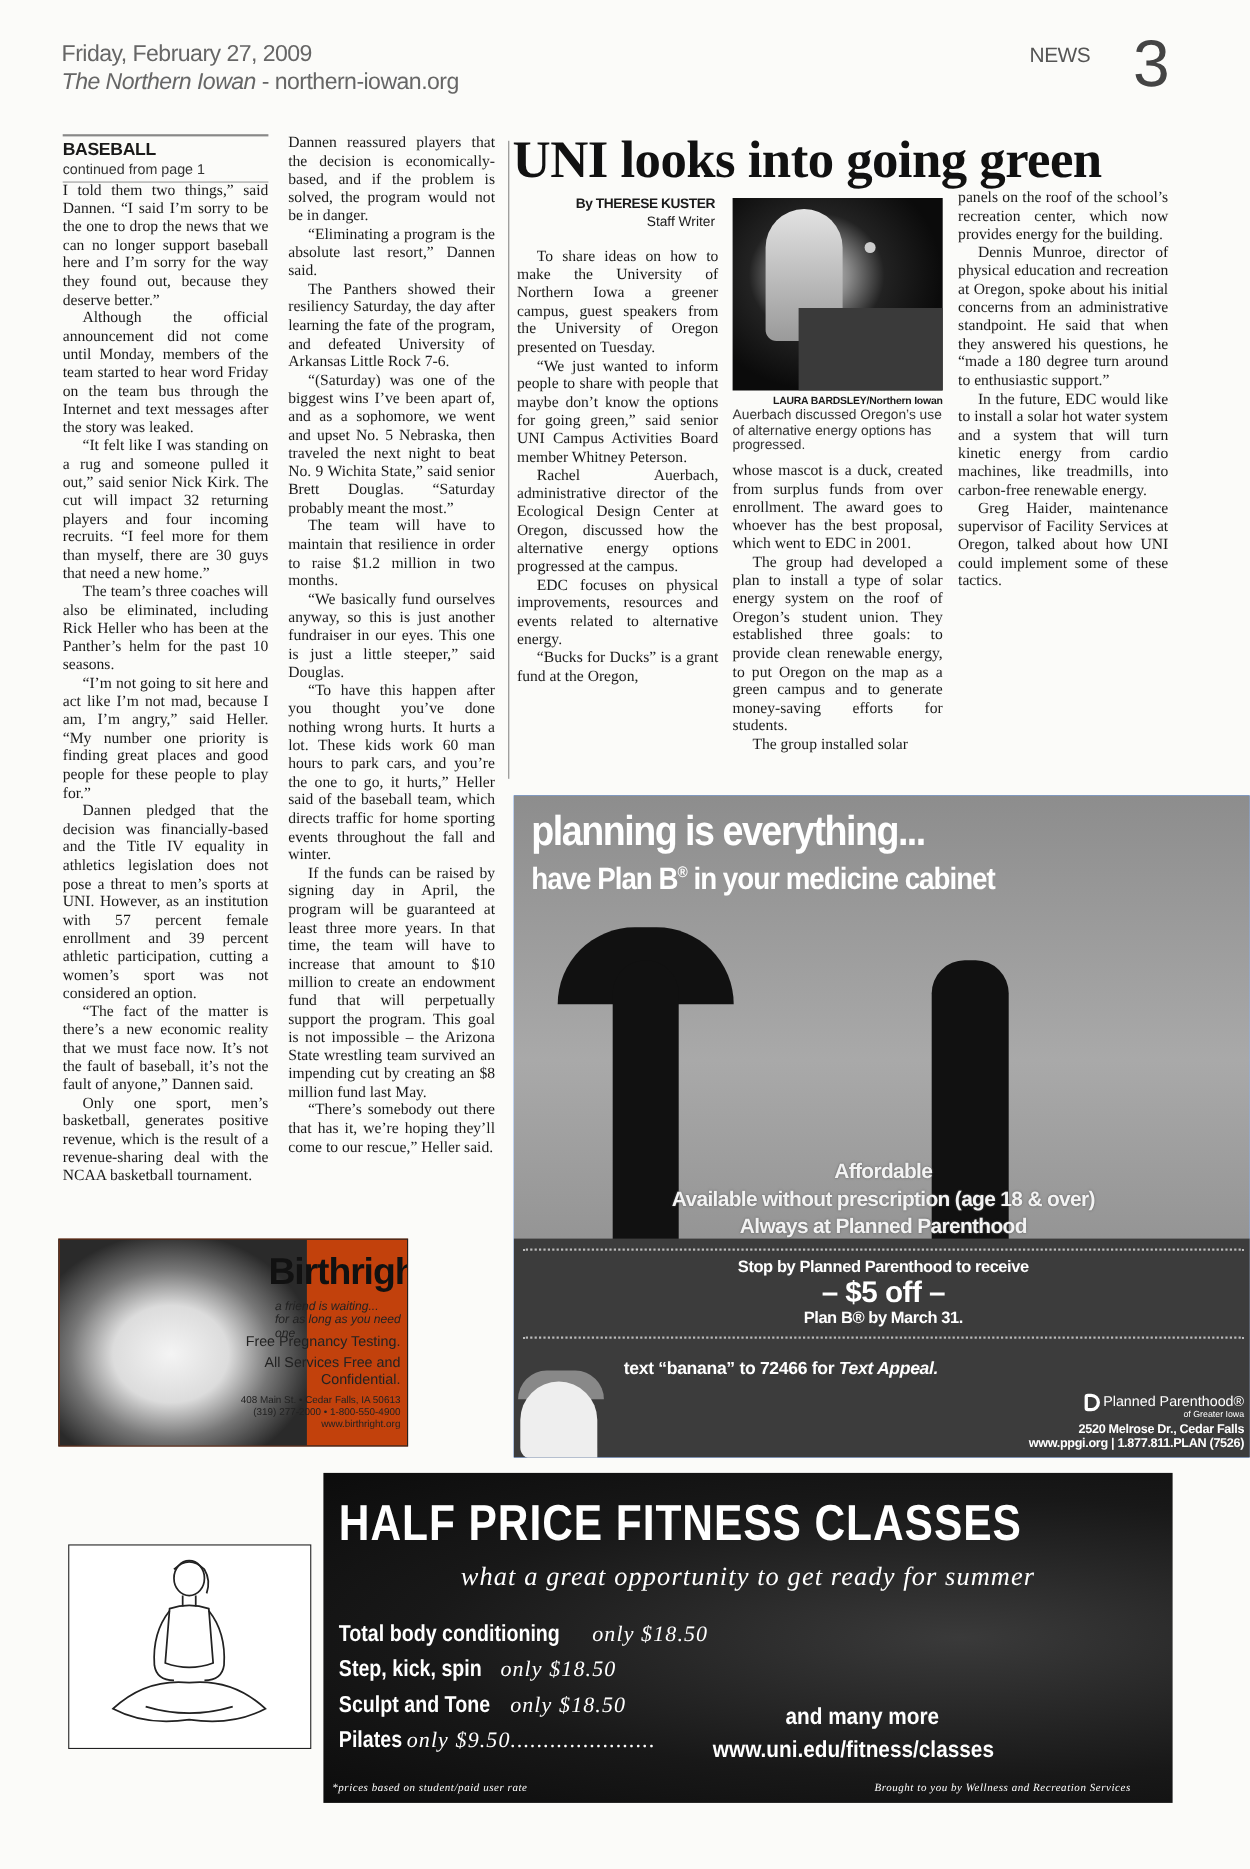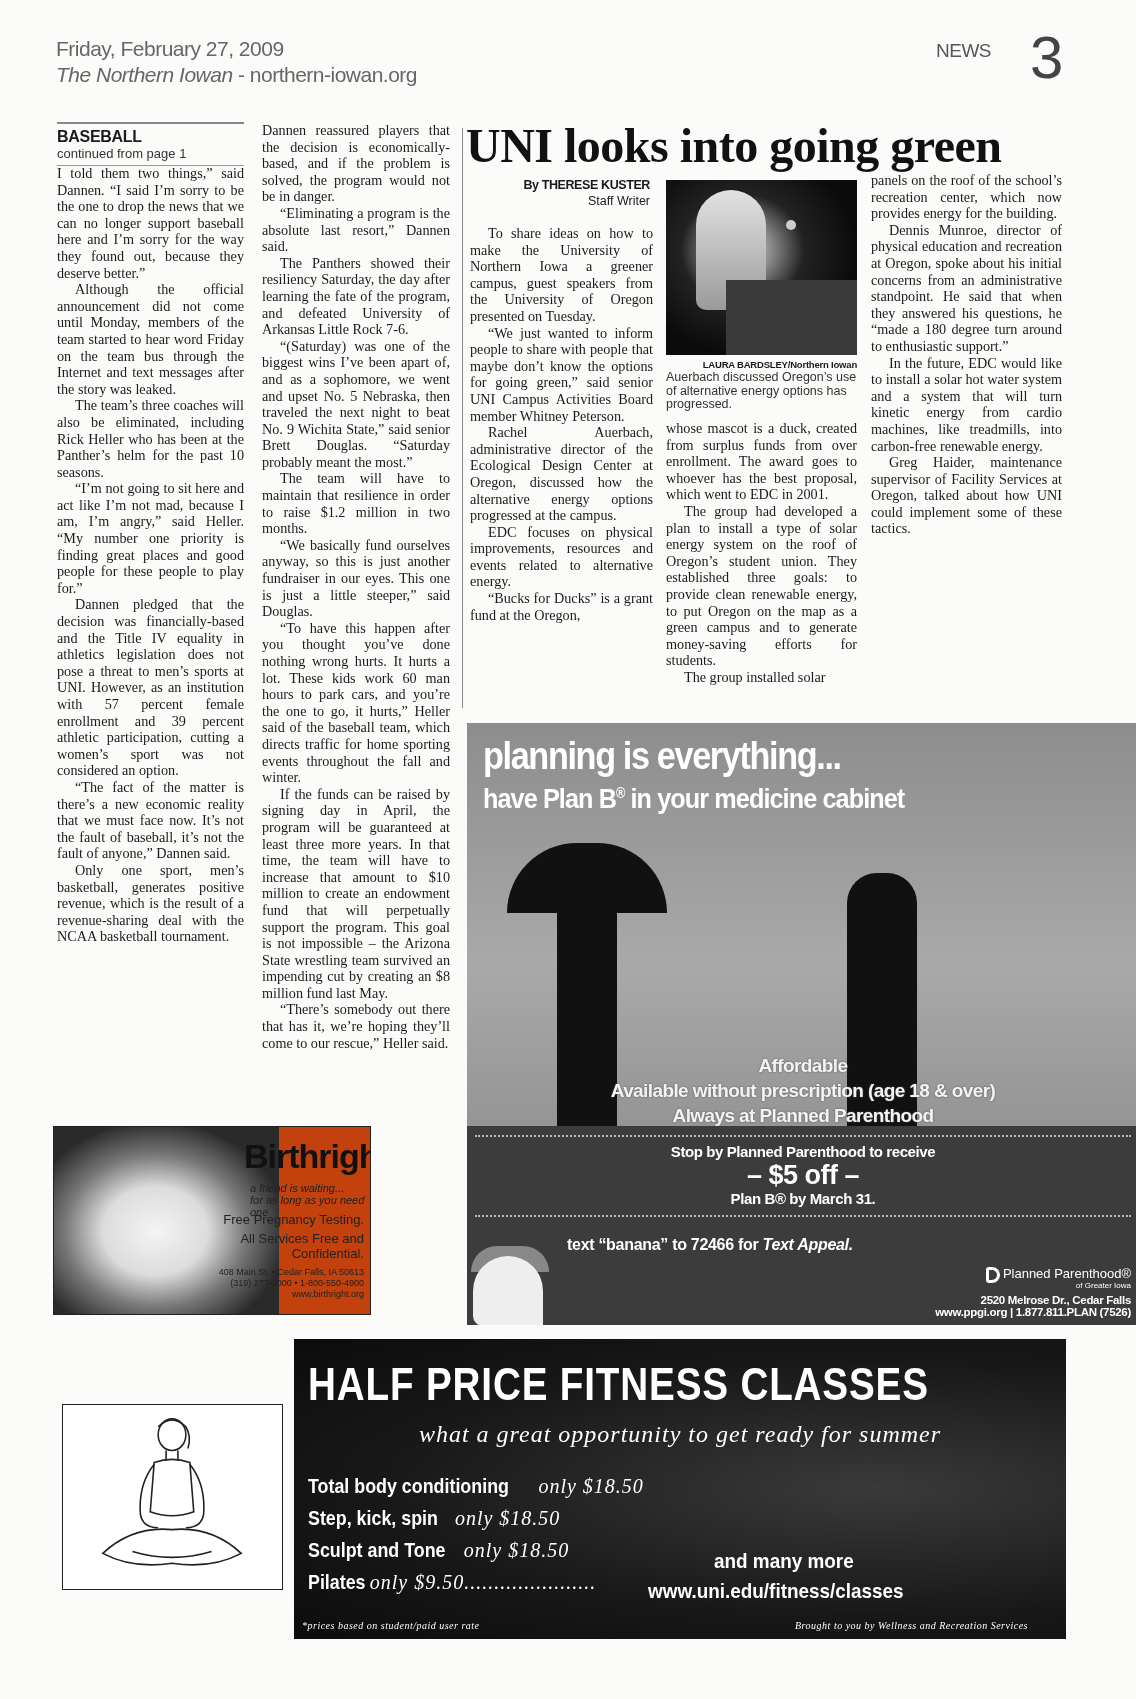--- a/index.html
+++ b/index.html
@@ -102,20 +102,21 @@
 <div class="page-num">3</div>
 
 <div class="kicker">
   <div class="title">BASEBALL</div>
   <div class="sub">continued from page 1</div>
 </div>
 
 <div class="col" style="left:57px; top:165px; width:187px;">
   <p class="noindent">I told them two things,” said Dannen. “I said I’m sorry to be the one to drop the news that we can no longer support baseball here and I’m sorry for the way they found out, because they deserve better.”</p>
   <p>Although the official announcement did not come until Monday, members of the team started to hear word Friday on the team bus through the Internet and text messages after the story was leaked.</p>
+  <p>“It felt like I was standing on a rug and someone pulled it out,” said senior Nick Kirk. The cut will impact 32 returning players and four incoming recruits. “I feel more for them than myself, there are 30 guys that need a new home.”</p>
   <p>The team’s three coaches will also be eliminated, including Rick Heller who has been at the Panther’s helm for the past 10 seasons.</p>
   <p>“I’m not going to sit here and act like I’m not mad, because I am, I’m angry,” said Heller. “My number one priority is finding great places and good people for these people to play for.”</p>
   <p>Dannen pledged that the decision was financially-based and the Title IV equality in athletics legislation does not pose a threat to men’s sports at UNI. However, as an institution with 57 percent female enrollment and 39 percent athletic participation, cutting a women’s sport was not considered an option.</p>
   <p>“The fact of the matter is there’s a new economic reality that we must face now. It’s not the fault of baseball, it’s not the fault of anyone,” Dannen said.</p>
   <p>Only one sport, men’s basketball, generates positive revenue, which is the result of a revenue-sharing deal with the NCAA basketball tournament.</p>
 </div>
 
 <div class="col" style="left:262px; top:122px; width:188px;">
   <p class="noindent">Dannen reassured players that the decision is economically-based, and if the problem is solved, the program would not be in danger.</p>
   <p>“Eliminating a program is the absolute last resort,” Dannen said.</p>

